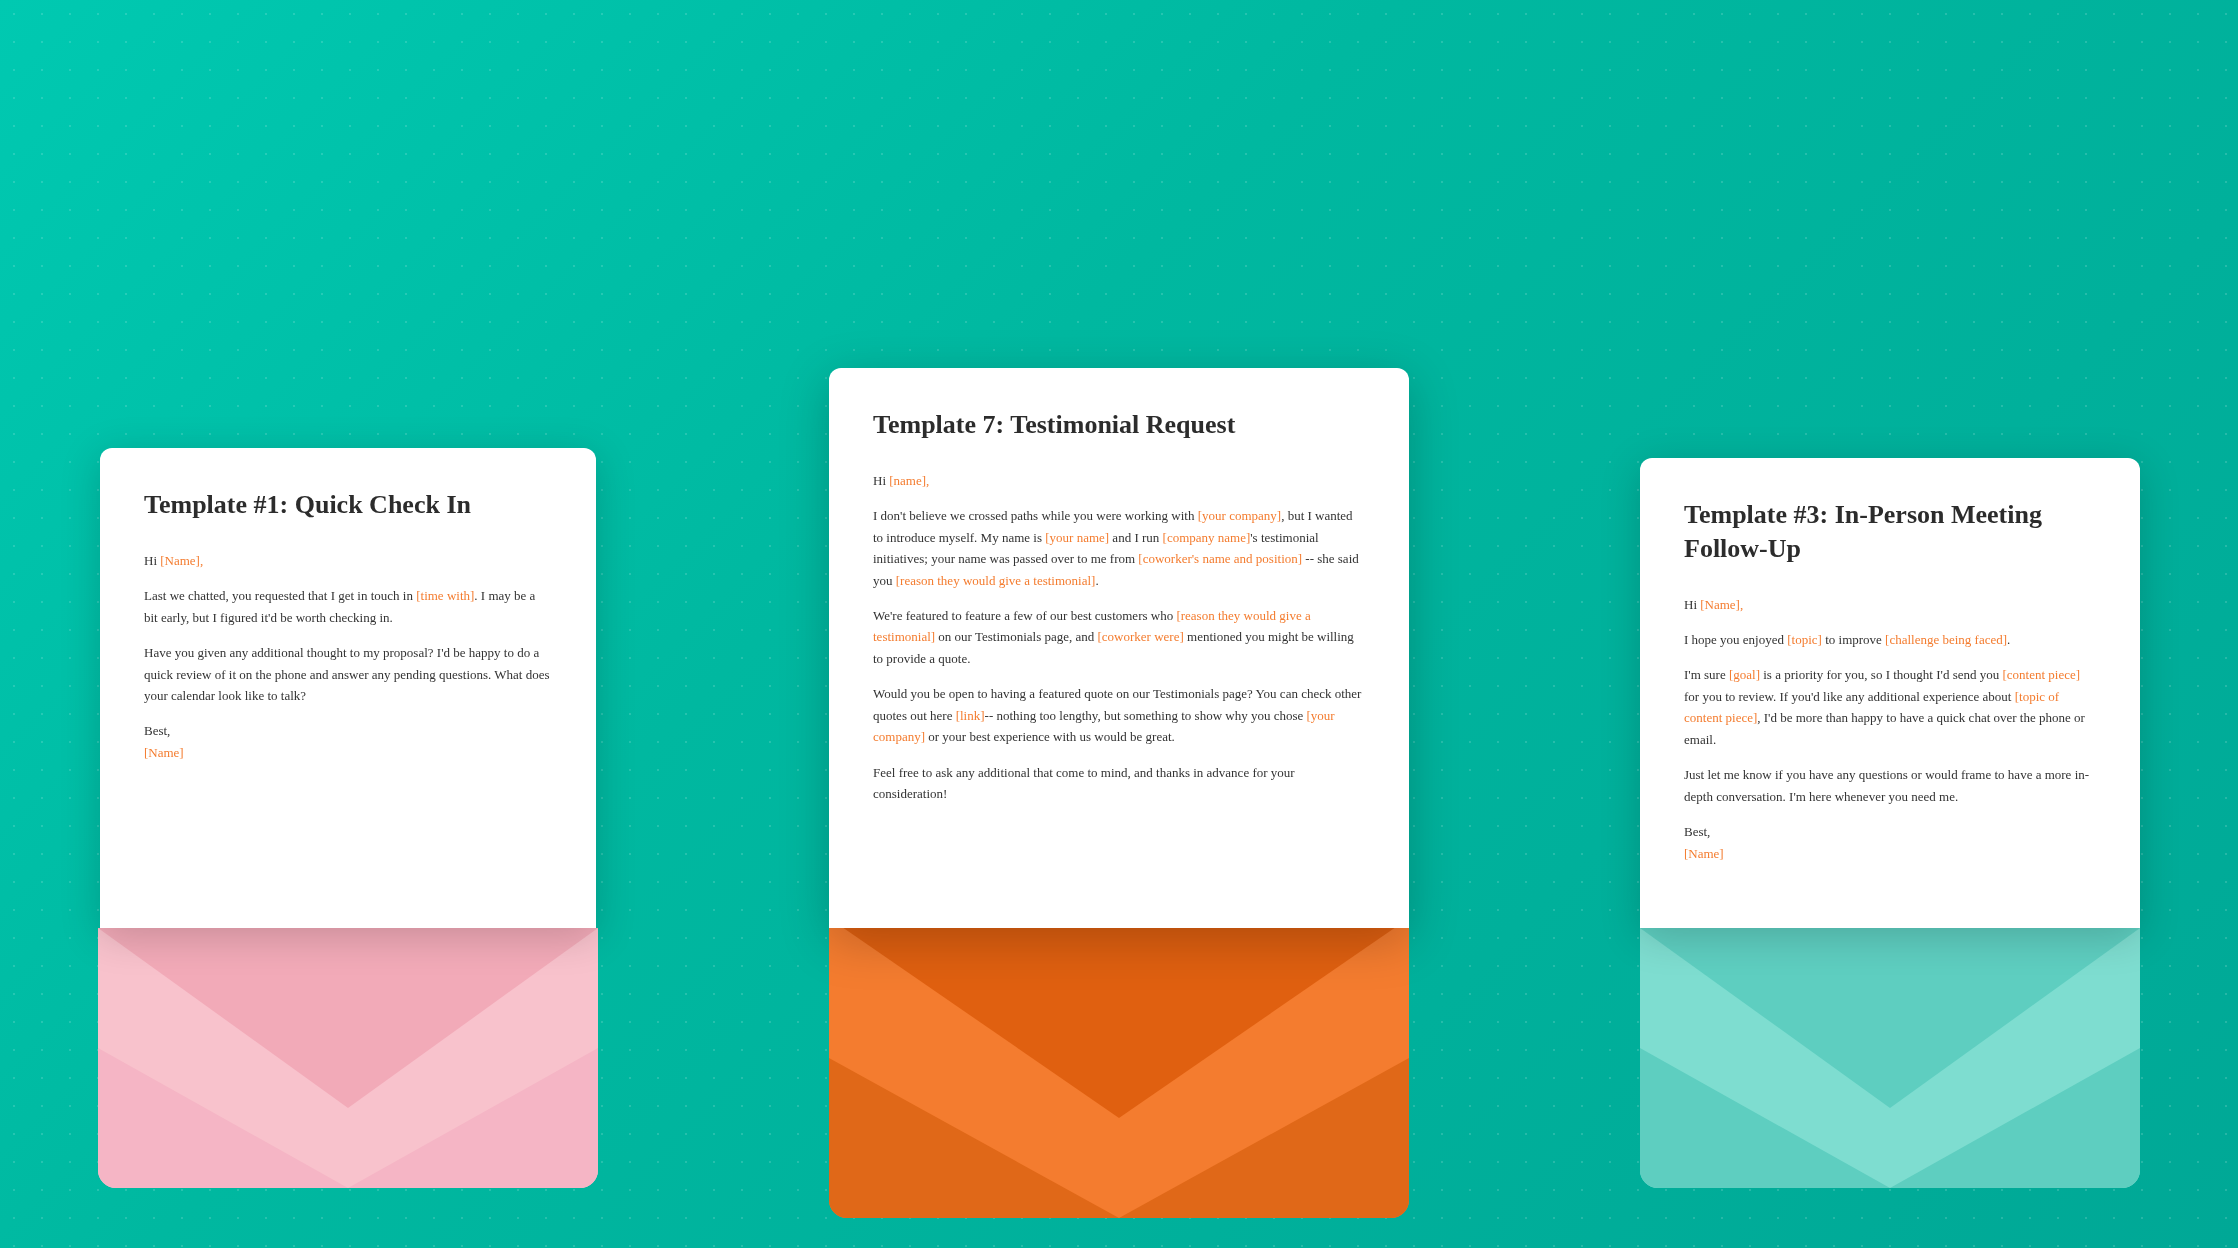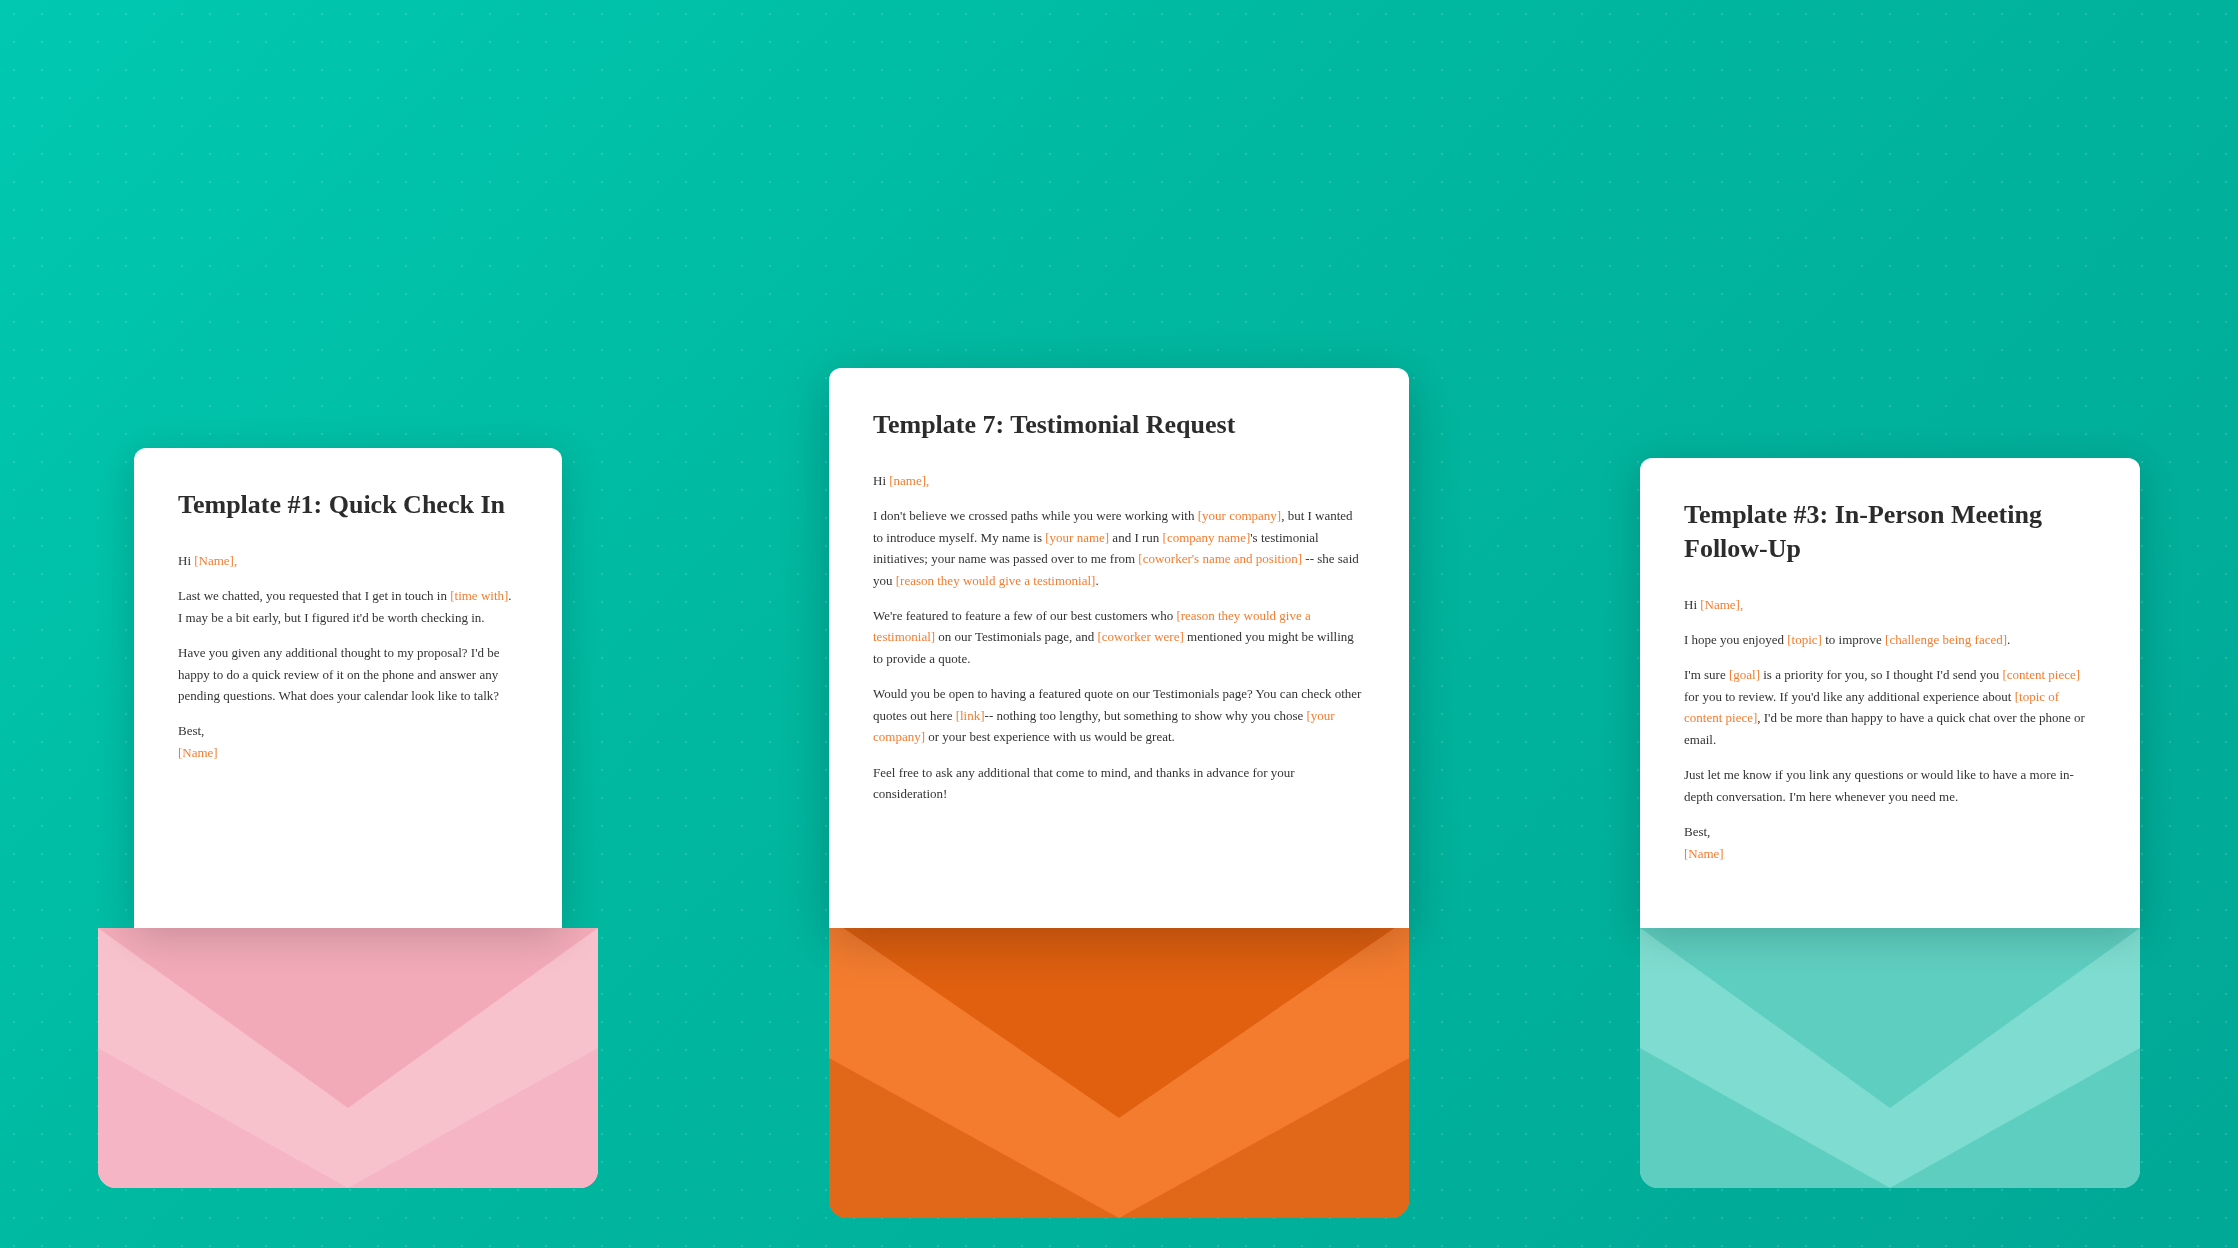--- a/index.html
+++ b/index.html
@@ -69,21 +69,21 @@
     
     .paper {
       background: #ffffff;
       border-radius: 12px 12px 0 0;
       padding: 40px 44px 48px 44px;
       box-shadow: 0 8px 40px rgba(0,0,0,0.18);
       position: relative;
       z-index: 2;
     }
 
-    .env-left .paper  { width: 428px; min-height: 480px; }
+    .env-left .paper  { width: 496px; min-height: 480px; }
     .env-center .paper { width: 580px; min-height: 560px; }
     .env-right .paper  { width: 500px; min-height: 470px; }
 
     .paper h2 {
       font-family: 'Georgia', serif;
       font-size: 26px;
       font-weight: 700;
       color: #2c2c2c;
       margin-bottom: 28px;
       line-height: 1.3;
@@ -231,21 +231,21 @@
       <h2>Template #3: In-Person Meeting Follow-Up</h2>
       <p>
         <span>Hi </span><span class="highlight">[Name],</span>
       </p>
       <p>
         <span>I hope you enjoyed </span><span class="highlight">[topic]</span><span> to improve </span><span class="highlight">[challenge being faced]</span><span>.</span>
       </p>
       <p>
         <span>I'm sure </span><span class="highlight">[goal]</span><span> is a priority for you, so I thought I'd send you </span><span class="highlight">[content piece]</span><span> for you to review. If you'd like any additional experience about </span><span class="highlight">[topic of content piece]</span><span>, I'd be more than happy to have a quick chat over the phone or email.</span>
       </p>
-      <p>Just let me know if you link any questions or would like to have a more in-depth conversation. I'm here whenever you need me.</p>
+      <p>Just let me know if you have any questions or would frame to have a more in-depth conversation. I'm here whenever you need me.</p>
       <p>
         <span>Best,</span><br>
         <span class="highlight">[Name]</span>
       </p>
     </div>
     <div class="env-body">
       <div class="tri-bl"></div>
       <div class="tri-br"></div>
     </div>
   </div>

